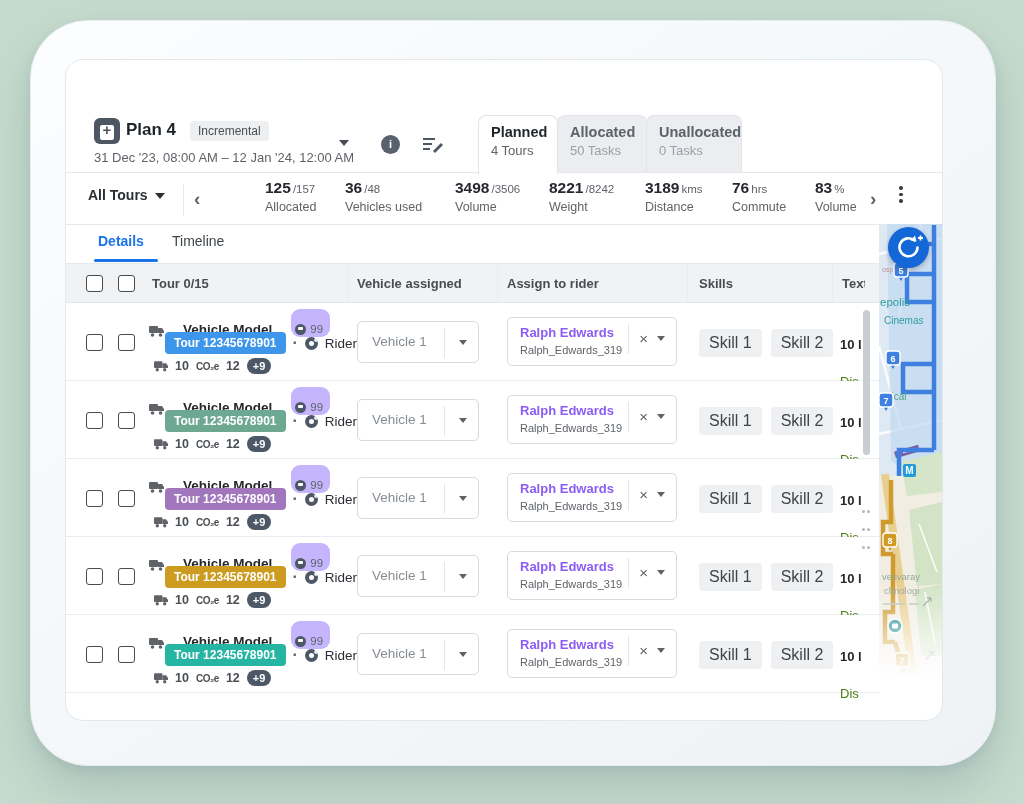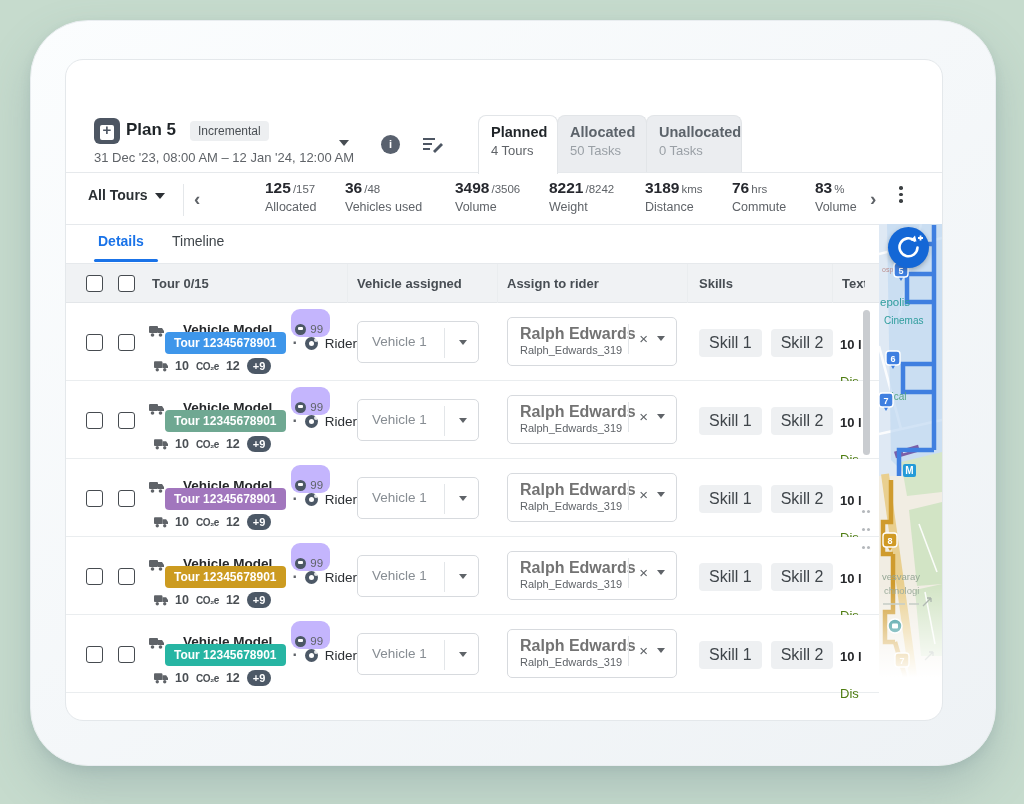--- a/index.html
+++ b/index.html
@@ -82,21 +82,21 @@
   .co2{font-size:10px;font-weight:bold;letter-spacing:-.5px;}
   .more{background:#4c5866;color:#fff;font-size:11px;font-weight:bold;border-radius:9px;padding:2px 6px;}
   .vsel{position:absolute;left:291px;top:18px;width:122px;height:42px;border:1px solid #d7dade;
     border-radius:5px;box-sizing:border-box;background:#fff;}
   .vsel-t{position:absolute;left:14px;top:12px;font-size:13.5px;color:#878d93;}
   .sel-div{position:absolute;right:33px;top:6px;width:1px;height:30px;background:#e3e6e9;}
   .sel-caret{position:absolute;right:11px;top:18px;border-left:4.5px solid transparent;
     border-right:4.5px solid transparent;border-top:5.5px solid #5f6368;width:0;height:0;}
   .rsel{position:absolute;left:441px;top:14px;width:170px;height:49px;border:1px solid #d7dade;
     border-radius:5px;box-sizing:border-box;background:#fff;}
-  .rn{position:absolute;left:12px;top:7px;font-size:16px;font-weight:bold;color:#737373;}
+  .rn{position:absolute;left:12px;top:7px;font-size:13px;font-weight:bold;color:#8b5cf6;}
   .ru{position:absolute;left:12px;top:26px;font-size:11px;color:#5f6368;}
   .rsel .sel-div{right:47px;}
   .rsel-x{position:absolute;right:28px;top:13px;font-size:15px;color:#5f6368;line-height:1;}
   .skills{position:absolute;left:633px;top:26px;display:flex;gap:9px;}
   .skill-chip{background:#eef0f2;border-radius:4px;padding:5px 10px;font-size:16px;color:#3f454a;}
   .tcol{position:absolute;left:774px;top:34px;width:23px;overflow:hidden;white-space:nowrap;}
   .tv{font-size:13px;font-weight:bold;color:#26282b;}
   .ts{font-size:13px;color:#4d7c0f;margin-top:22px;}
   .scrollbar{left:797px;top:250px;width:7px;height:145px;border-radius:4px;background:#c9ccd0;}
   .dragdots{left:796px;top:443px;width:10px;}
@@ -108,21 +108,21 @@
   .refresh-btn{left:822px;top:167px;width:41px;height:41px;border-radius:50%;background:#1467d6;
     box-shadow:0 2px 5px rgba(0,0,0,.25);z-index:5;}
 </style>
 </head>
 <body>
 
 <div class="tablet">
 <div class="card">
 
   <div class="abs plan-icon"></div>
-  <div class="abs plan-title">Plan 5</div>
+  <div class="abs plan-title">Plan 4</div>
   <div class="abs plan-badge">Incremental</div>
   <div class="abs plan-date">31 Dec '23, 08:00 AM – 12 Jan '24, 12:00 AM</div>
   <span class="abs caret hdr-caret"></span>
   <div class="abs info-icon">i</div>
   <svg class="abs edit-icon" width="22" height="18">
     <g stroke="#4d5663" stroke-width="2" fill="none">
       <path d="M1,3 H13 M1,8 H10 M1,13 H8"></path>
       <path d="M11,15 L19,7 L21,9 L13,17 Z" fill="#4d5663" stroke="none"></path>
     </g>
   </svg>

